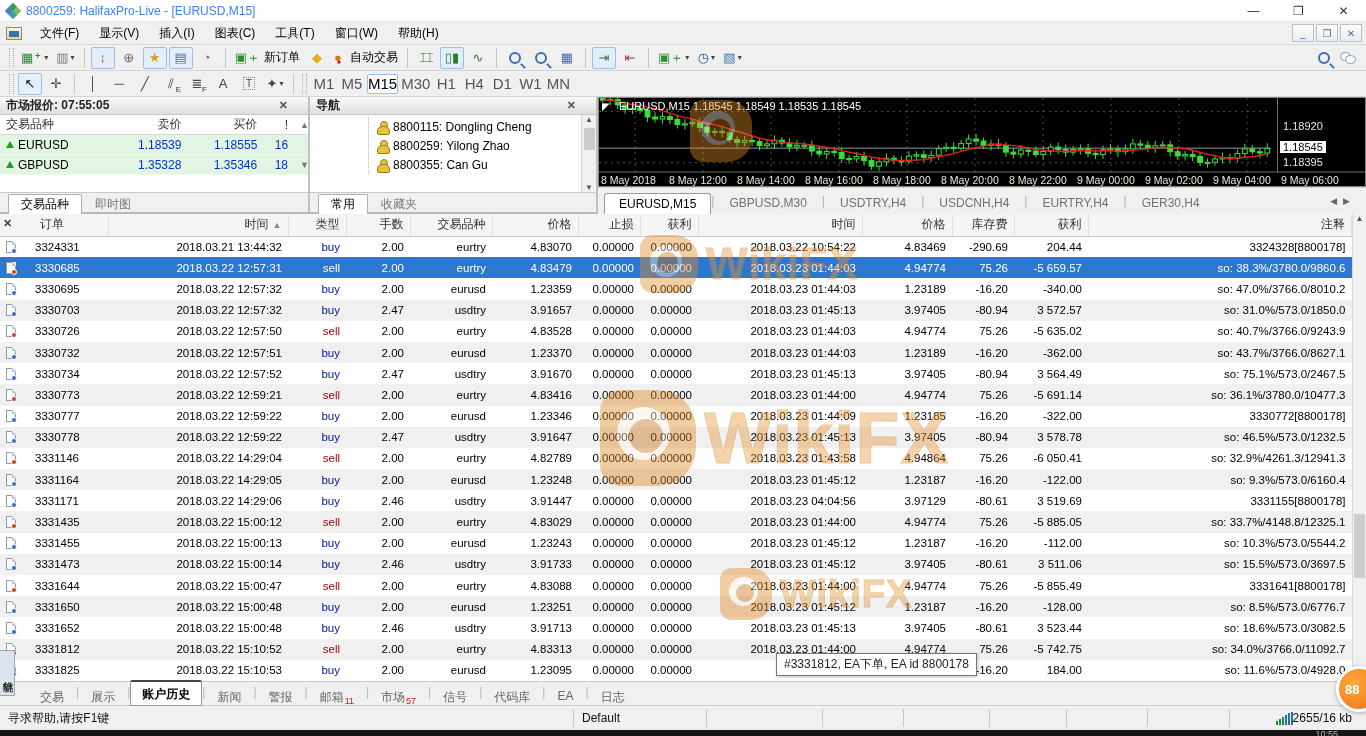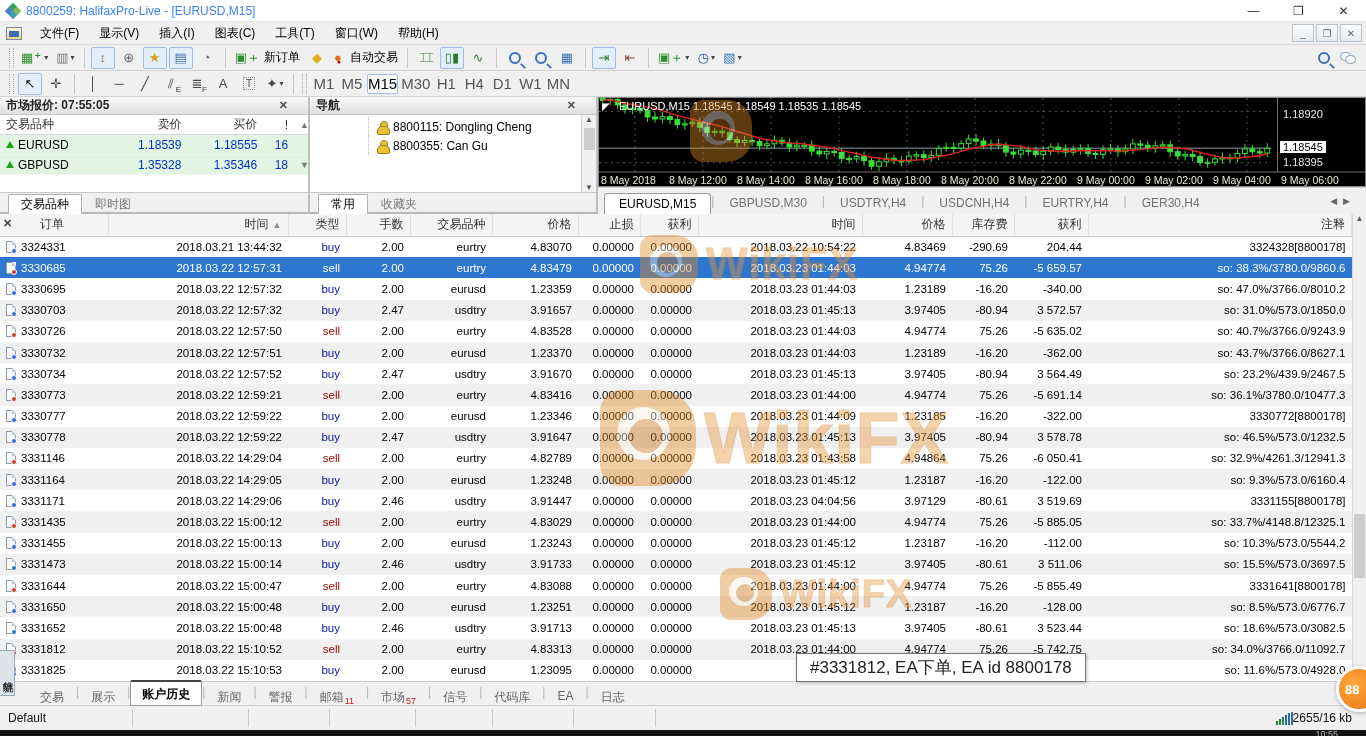--- a/index.html
+++ b/index.html
@@ -101,21 +101,21 @@
   table.ot { border-collapse:collapse; table-layout:fixed; width:1352px; }
   .ot th { height:22px; font-weight:normal; color:#333; border-right:1px solid #e0e0e0; border-bottom:1px solid #c8c8c8; background:#f4f4f4; padding:0 6px; white-space:nowrap; overflow:hidden; font-size:12px; }
   .ot td { height:21px; padding:0 6px; white-space:nowrap; overflow:hidden; font-size:11.5px; color:#000; }
   .ot .ra { text-align:right; }
   .ot .la { text-align:left; }
   .ot tbody tr:nth-child(even) td { background:#f0f0f0; }
   .ot tbody tr.sel td { background:#2e77d0 !important; color:#fff !important; }
   .ot td.buy { color:#00149b; }
   .ot td.sell { color:#9b0000; }
   .sort-mark { color:#888; font-size:9px; margin-left:4px; }
-  .ordcell { display:flex; align-items:center; gap:5px; }
+  .ordcell { display:flex; align-items:center; gap:19px; }
   .doc { width:10px; height:12px; background:#fff; border:1px solid #8a9ab0; position:relative; flex:0 0 10px; }
   .doc::before { content:""; position:absolute; right:-1px; top:-1px; border-style:solid; border-width:0 4px 4px 0; border-color:transparent #f0f0f0 #b8c4d4 transparent; }
   .doc i { position:absolute; width:6px; height:6px; border-radius:50%; right:-2px; bottom:-2px; border:1px solid #fff; }
   .doc i.b { background:#2b6fd6; } .doc i.s { background:#d63b2b; }
   .ot-scroll { width:14px; background:#f0f0f0; border-left:1px solid #d8d8d8; position:relative; font-size:8px; color:#555; text-align:center; flex:0 0 14px; }
   .ot-scroll .thumb { position:absolute; left:1px; width:11px; height:64px; top:300px; background:#cdcdcd; }
 
   
   .bottomtabs { height:24px; flex:0 0 24px; background:#f0f0f0; display:flex; align-items:flex-start; padding-left:28px; border-top:1px solid #c8c8c8; }
   .btab { padding:6px 11px 2px; font-size:12px; color:#666; border:1px solid transparent; position:relative; }
@@ -131,21 +131,21 @@
   .sb-e1{width:116px;} .sb-e2{width:81px;} .sb-e3{width:86px;} .sb-e4{width:77px;} .sb-e5{width:81px;} .sb-e6{width:82px;}
   .sb-traffic { margin-left:auto; border-right:none; gap:0; padding-right:14px; }
   .bars { display:flex; align-items:flex-end; gap:1px; height:13px; }
   .bars i { width:2px; background:#1d8a3c; }
   .bars i:nth-child(n+4){ background:#2a6f9e; }
 
   .taskbar-sliver { height:7px; flex:0 0 7px; background:#141414; position:relative; }
   .tb-clock { position:absolute; right:28px; top:0; color:#bbb; font-size:9px; line-height:8px; }
 
   
-  .tooltip { position:absolute; left:796px; top:653px; background:#fff; border:1px solid #767676; padding:2px 13px; font-size:17px; color:#222; z-index:30; box-shadow:1px 1px 3px rgba(0,0,0,.25); white-space:nowrap; }
+  .tooltip { position:absolute; left:776px; top:653px; background:#fff; border:1px solid #767676; padding:2px 7px; font-size:12px; color:#222; z-index:30; box-shadow:1px 1px 3px rgba(0,0,0,.25); white-space:nowrap; }
   .wm { position:absolute; z-index:25; opacity:.42; pointer-events:none; display:flex; align-items:center; gap:8px; }
   .wm .eagle { background:#e08a28; border-radius:22% 40% 40% 22%; position:relative; }
   .wm .eagle::before { content:""; position:absolute; left:18%; top:18%; width:55%; height:55%; border-radius:50%; background:#fff; opacity:.85; }
   .wm .eagle::after { content:""; position:absolute; left:30%; top:30%; width:36%; height:36%; border-radius:50%; background:#c86f14; }
   .wm .wmtext { font-weight:bold; color:#e89a3c; -webkit-text-stroke:1px #d07d1a; letter-spacing:1px; }
   .badge-88 { position:absolute; right:-16px; top:666px; width:46px; height:46px; border-radius:50%; background:radial-gradient(circle at 35% 35%, #ffa83e, #e87410); border:3px solid #fff; color:#fff; font-weight:bold; font-size:13px; display:flex; align-items:center; padding-left:6px; z-index:40; box-shadow:0 1px 4px rgba(0,0,0,.3); }
   .side-tab { position:absolute; left:0; top:650px; width:15px; height:46px; background:#dde3ec; border:1px solid #9aa8bc; border-left:none; z-index:40; writing-mode:vertical-rl; text-align:center; font-size:11px; color:#222; line-height:13px; }
 </style>
 </head>
 <body>
@@ -362,20 +362,24 @@
     <div class="panel nav">
       <div class="panel-title">
           <span>导航</span>
           <span class="px">✕</span>
         </div>
       <div class="nav-body">
         <div class="nav-list" id="navlist">
             <div class="nav-item">
               <span class="person"></span>
               <span>8800115: Dongling Cheng</span>
+            </div>
+            <div class="nav-item">
+              <span class="person"></span>
+              <span>8800259: Yilong Zhao</span>
             </div>
             <div class="nav-item">
               <span class="person"></span>
               <span>8800355: Can Gu</span>
             </div>
           </div>
         <div class="vscroll">
             <span>▲</span>
             <span class="thumb" style="height:22px;margin:4px 0;"></span>
             <span style="margin-top:auto">▼</span>
@@ -593,21 +597,21 @@
             <text x="206" y="86" fill="#e8e8d8" font-size="10.5" font-family="Liberation Sans, sans-serif">8 May 16:00</text>
             <text x="274" y="86" fill="#e8e8d8" font-size="10.5" font-family="Liberation Sans, sans-serif">8 May 18:00</text>
             <text x="342" y="86" fill="#e8e8d8" font-size="10.5" font-family="Liberation Sans, sans-serif">8 May 20:00</text>
             <text x="410" y="86" fill="#e8e8d8" font-size="10.5" font-family="Liberation Sans, sans-serif">8 May 22:00</text>
             <text x="478" y="86" fill="#e8e8d8" font-size="10.5" font-family="Liberation Sans, sans-serif">9 May 00:00</text>
             <text x="546" y="86" fill="#e8e8d8" font-size="10.5" font-family="Liberation Sans, sans-serif">9 May 02:00</text>
             <text x="614" y="86" fill="#e8e8d8" font-size="10.5" font-family="Liberation Sans, sans-serif">9 May 04:00</text>
             <text x="682" y="86" fill="#e8e8d8" font-size="10.5" font-family="Liberation Sans, sans-serif">9 May 06:00</text>
           </svg>
         <div class="pricescale" id="pscale">
-            <div class="plabel" style="top: 10px;">1.18920</div>
+            <div class="plabel" style="top: 22px;">1.18920</div>
             <div class="plabel boxed" style="top: 43.1447px;">1.18545</div>
             <div class="plabel" style="top: 57.75px;">1.18395</div>
           </div>
       </div>
       <div class="charttabs" id="charttabs">
           <div class="ctab active">EURUSD,M15</div>
           <span class="ctab-sep">|</span>
           <div class="ctab">GBPUSD,M30</div>
           <span class="ctab-sep">|</span>
           <div class="ctab">USDTRY,H4</div>
@@ -803,21 +807,21 @@
             <td class="ra buy">buy</td>
             <td class="ra">2.47</td>
             <td class="ra">usdtry</td>
             <td class="ra">3.91670</td>
             <td class="ra">0.00000</td>
             <td class="ra">0.00000</td>
             <td class="ra">2018.03.23 01:45:13</td>
             <td class="ra">3.97405</td>
             <td class="ra">-80.94</td>
             <td class="ra">3 564.49</td>
-            <td class="ra">so: 23.2%/439.9/2467.5</td>
+            <td class="ra">so: 75.1%/573.0/2467.5</td>
           </tr>
           <tr>
             <td class="la">
               <div class="ordcell">
                 <span class="doc">
                   <i class="s"></i>
                 </span>
                 <span>3330773</span>
               </div>
             </td>
@@ -1143,20 +1147,23 @@
       <div class="btab"><span>信号</span></div>
       <span class="btab-sep">|</span>
       <div class="btab"><span>代码库</span></div>
       <span class="btab-sep">|</span>
       <div class="btab"><span>EA</span></div>
       <span class="btab-sep">|</span>
       <div class="btab"><span>日志</span></div>
     </div>
 
   <div class="statusbar">
+    <div class="sb-cell sb-help">
+        <span>寻求帮助,请按F1键</span>
+      </div>
     <div class="sb-cell sb-profile">
         <span>Default</span>
       </div>
     <div class="sb-cell sb-e1"></div>
       <div class="sb-cell sb-e2"></div>
       <div class="sb-cell sb-e3"></div>
     <div class="sb-cell sb-e4"></div>
       <div class="sb-cell sb-e5"></div>
       <div class="sb-cell sb-e6"></div>
     <div class="sb-cell sb-traffic">

